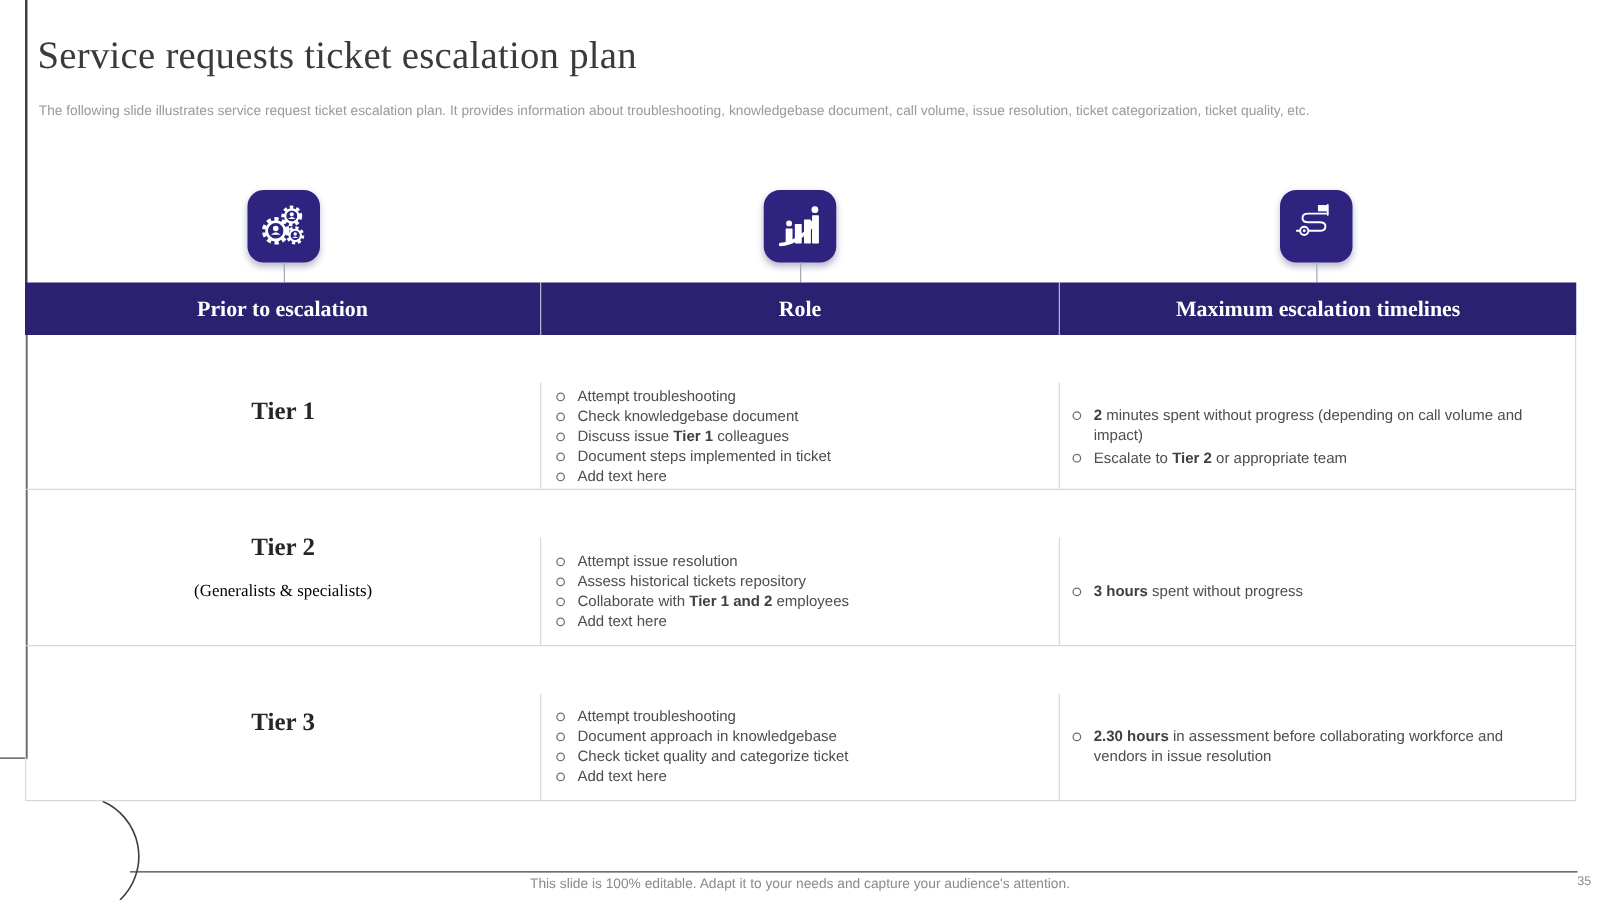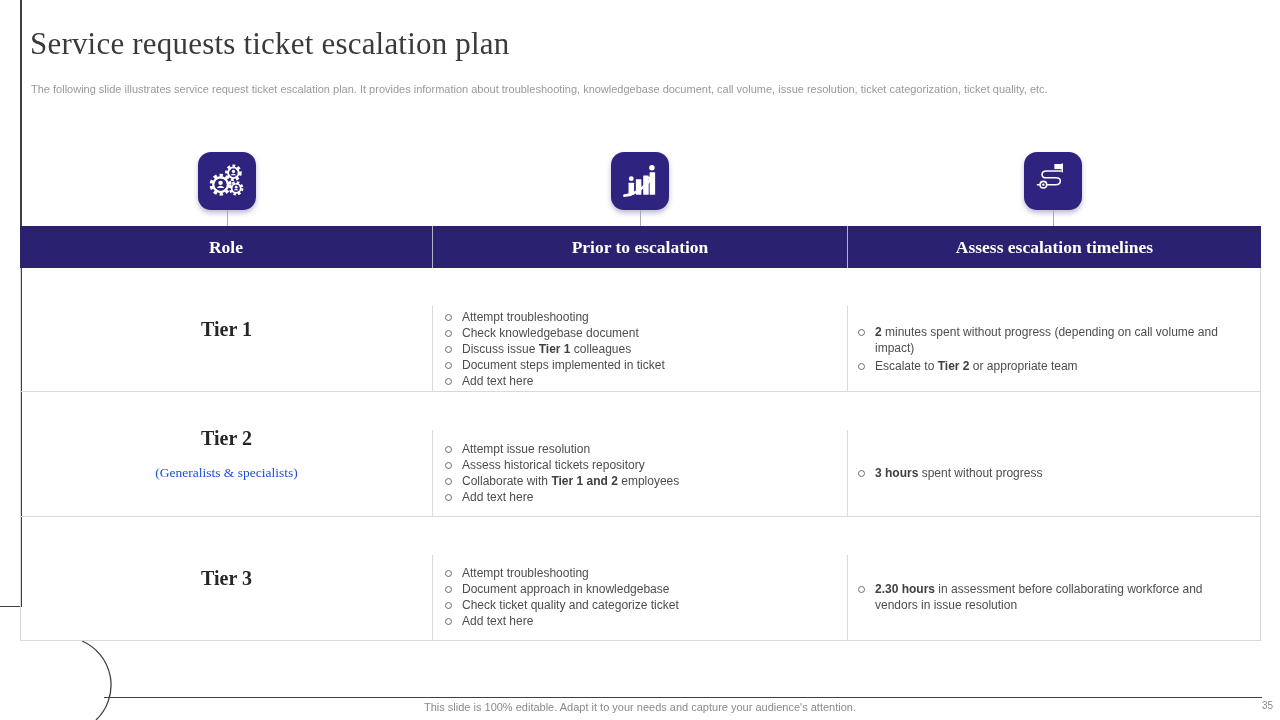--- a/index.html
+++ b/index.html
@@ -31,21 +31,21 @@
   .hcell{display:flex;align-items:center;justify-content:center;color:#ffffff;
          font-family:"Liberation Serif",serif;font-weight:bold;font-size:17.5px;}
   .hcell + .hcell{border-left:1px solid rgba(255,255,255,0.65);}
   .tbody{display:flex;flex-direction:column;height:373px;
          border-left:1px solid #d9d9d9;border-right:1px solid #d9d9d9;}
   .trow{flex:1;display:grid;grid-template-columns:411px 415px 413px;border-bottom:1px solid #d9d9d9;}
   .tcell{display:flex;flex-direction:column;justify-content:center;overflow:hidden;}
   .tcell + .tcell{border-left:1px solid #d9d9d9;margin-top:38px;}
   .role-cell{align-items:center;text-align:center;}
   .role-title{font-family:"Liberation Serif",serif;font-weight:bold;font-size:20px;color:#262626;}
-  .role-sub{font-family:"Liberation Serif",serif;font-size:13.5px;color:#1d4ed8;margin-top:15px;}
+  .role-sub{font-family:"Liberation Serif",serif;font-size:13.5px;color:#000000;margin-top:15px;}
   .blist{list-style:none;margin:0;padding:0 14px 0 10px;}
   .bullet{position:relative;padding-left:19px;font-size:12px;line-height:16px;color:#4d4d4d;}
   .bullet::before{content:"";position:absolute;left:2px;top:5px;width:5px;height:5px;
                   border:1px solid #6e6e6e;border-radius:50%;background:transparent;}
   .bullet .b{font-weight:bold;color:#404040;}
   .timelines-cell .blist{padding-left:8px;}
   .timelines-cell .bullet{margin:2px 0;}
 
   
   .footer-text{position:absolute;left:0;top:701px;width:1280px;text-align:center;
@@ -112,23 +112,23 @@
       <circle cx="13.5" cy="28" r="1.3" fill="#ffffff"></circle>
       <rect x="25.5" y="5.5" width="8.5" height="5.5" fill="#ffffff"></rect>
     </svg>
   </div>
   <div class="connector conn-1"></div>
   <div class="connector conn-2"></div>
   <div class="connector conn-3"></div>
 
   <div class="etable">
     <div class="thead" style="background:#2B2171">
+      <div class="hcell">Prior to escalation</div>
       <div class="hcell">Role</div>
-      <div class="hcell">Prior to escalation</div>
-      <div class="hcell">Assess escalation timelines</div>
+      <div class="hcell">Maximum escalation timelines</div>
     </div>
     <div class="tbody">
         <div class="trow">
           <div class="tcell role-cell">
             <div class="role-title">Tier 1</div>
           </div>
           <div class="tcell prior-cell">
             <ul class="blist">
               <li class="bullet"><span>Attempt troubleshooting</span></li>
               <li class="bullet"><span>Check knowledgebase document</span></li>

